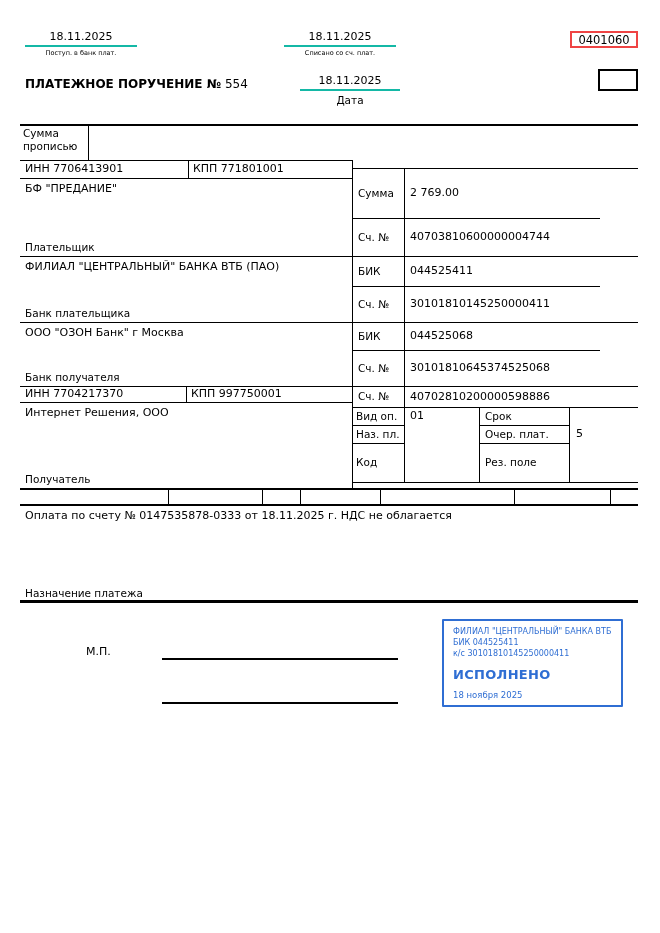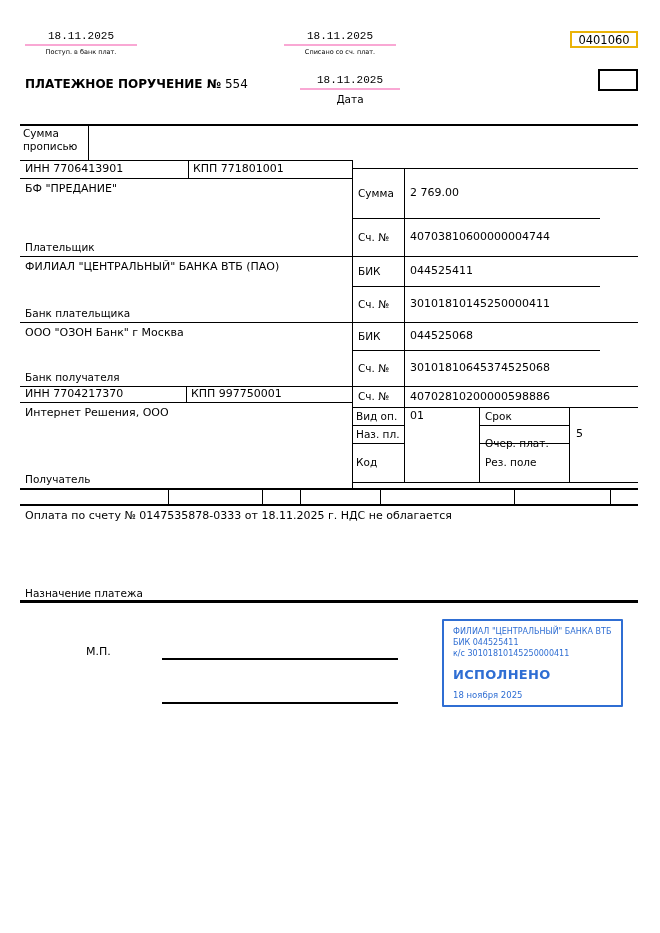--- a/index.html
+++ b/index.html
@@ -6,26 +6,26 @@
   .page{position:relative;width:660px;height:933px;background:#ffffff;
         font-family:"DejaVu Sans","Liberation Sans",sans-serif;color:#000;overflow:hidden;}
   .abs{position:absolute;box-sizing:border-box;}
   .hl{position:absolute;height:0;border-top:1.5px solid #000;}
   .hl2{position:absolute;height:0;border-top:2px solid #000;}
   .hl3{position:absolute;height:0;border-top:3px solid #000;}
   .vl{position:absolute;width:0;border-left:1.5px solid #000;}
   .t11{font-size:11px;line-height:1.2;}
   .t105{font-size:10.5px;line-height:1.2;}
   .fl{display:flex;align-items:center;}
-  .datev{text-align:center;font-size:11px;border-bottom:2px solid #f9a8d4;padding-bottom:2px;font-family:Liberation Mono, monospace;}
+  .datev{text-align:center;font-size:11px;border-bottom:2px solid #14b8a6;padding-bottom:2px;}
   .tinycap{text-align:center;font-size:6.5px;padding-top:2px;}
   .medcap{text-align:center;font-size:10.5px;padding-top:3px;}
   .title{font-size:12px;}
   .bold{font-weight:bold;}
-  .formcode{border:2px solid #eab308;display:flex;justify-content:center;font-size:11.5px;}
+  .formcode{border:2px solid #ef4444;display:flex;justify-content:center;font-size:11.5px;}
   .emptybox{border:2px solid #000;}
   .center{text-align:center;}
   .sigline{position:absolute;height:0;border-top:2px solid #000;}
   .stamp{position:absolute;box-sizing:border-box;border:2px solid #2f6ed3;color:#2f6ed3;
          padding:6px 9px;font-size:8px;line-height:1.35;border-radius:1px;}
   .stamp-status{font-size:13px;font-weight:bold;margin-top:7px;letter-spacing:.3px;}
   .stamp-date{font-size:8.5px;margin-top:6px;}
   .wrap2{line-height:1.25;}
 </style>
 </head>
@@ -127,21 +127,21 @@
     <div class="abs t105 fl" style="left:338px;top:226px;width:44px;height:36px">Сч. №</div>
     <div class="abs t11 fl" style="left:390px;top:226px;width:224px;height:36px">30101810645374525068</div>
 
     <div class="abs t105 fl" style="left:338px;top:262px;width:44px;height:21px">Сч. №</div>
     <div class="abs t11 fl" style="left:390px;top:262px;width:224px;height:21px">40702810200000598886</div>
 
     <div class="abs t105 fl" style="left:336px;top:283px;width:46px;height:18px">Вид оп.</div>
     <div class="abs t11 fl" style="left:390px;top:283px;width:64px;height:18px">01</div>
     <div class="abs t105 fl" style="left:465px;top:283px;width:80px;height:18px">Срок</div>
     <div class="abs t105 fl" style="left:336px;top:301px;width:46px;height:18px">Наз. пл.</div>
-    <div class="abs t105 fl" style="left:465px;top:310px;width:80px;height:18px">Очер. плат.</div>
+    <div class="abs t105 fl" style="left:465px;top:301px;width:80px;height:18px">Очер. плат.</div>
     <div class="abs t11 fl" style="left:556px;top:301px;width:58px;height:18px">5</div>
     <div class="abs t105 fl" style="left:336px;top:319px;width:46px;height:39px">Код</div>
     <div class="abs t105 fl" style="left:465px;top:319px;width:80px;height:39px">Рез. поле</div>
   </div>
 
   <div class="abs t11" style="left:25px;top:509px">Оплата по счету № 0147535878-0333 от 18.11.2025 г. НДС не облагается</div>
   <div class="abs t105" style="left:25px;top:587px">Назначение платежа</div>
   <div class="hl3" style="left:20px;top:600px;width:618px"></div>
 
   <div class="abs t11" style="left:86px;top:645px">М.П.</div>

